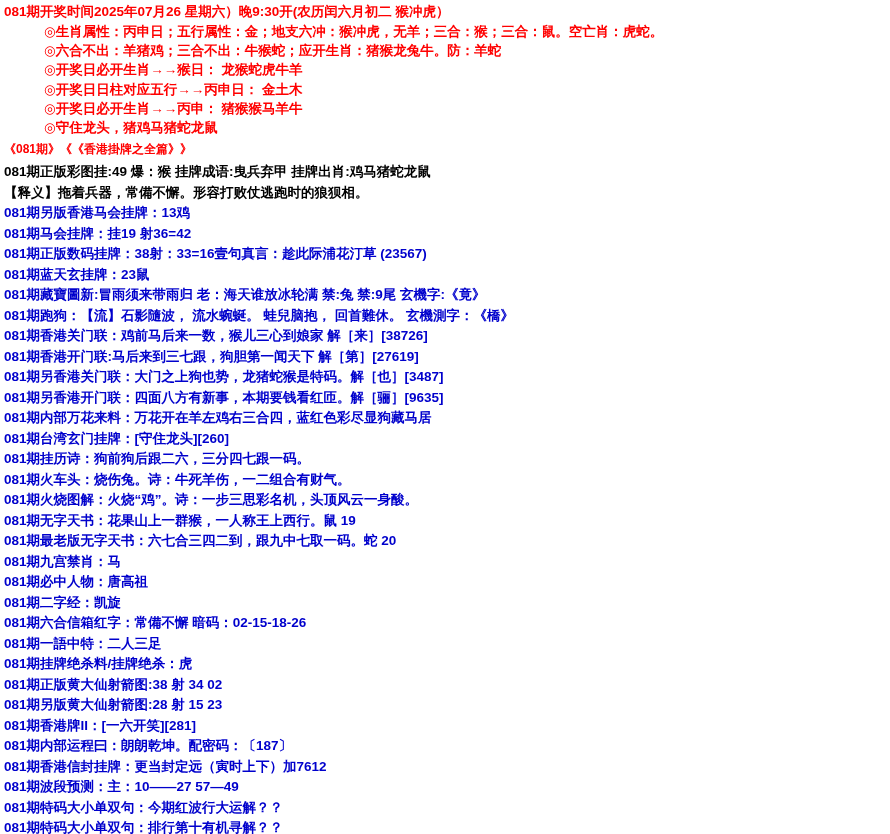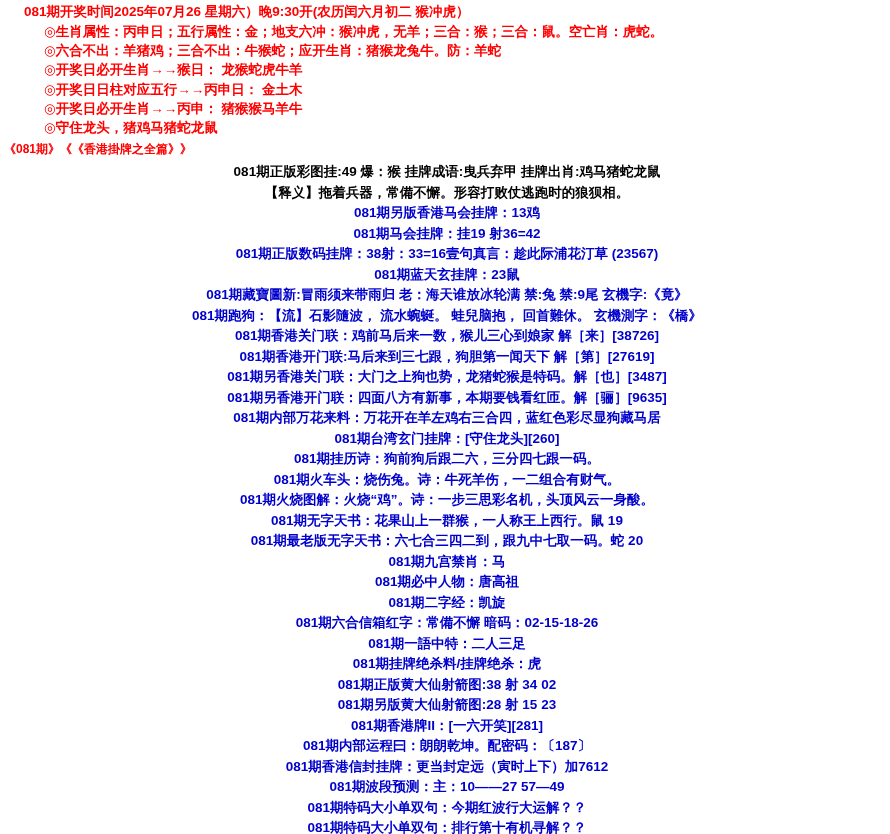--- a/index.html
+++ b/index.html
@@ -27,30 +27,28 @@
   }
   .red {
     color: #ff0000;
     font-weight: bold;
   }
   .header-line {
     font-size: 13.5px;
     font-weight: bold;
     color: #ff0000;
     line-height: 20px;
-    margin-left: 20px;
   }
   .sec-gap { height: 2px; }
   .body-line {
     line-height: 20.5px;
     white-space: nowrap;
     font-size: 13.5px;
     color: #0000cc;
     font-weight: bold;
-    text-align: center;
   }
   .body-line.blackline {
     color: #000000;
     font-weight: bold;
   }
   .title-line {
     line-height: 21px;
     font-size: 12px;
     font-weight: bold;
     color: #ff0000;

